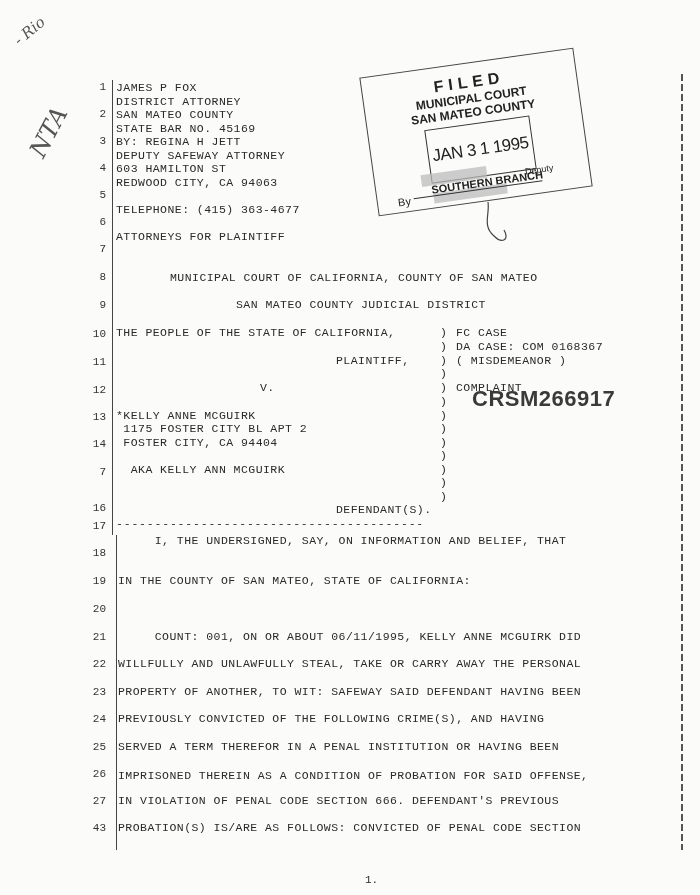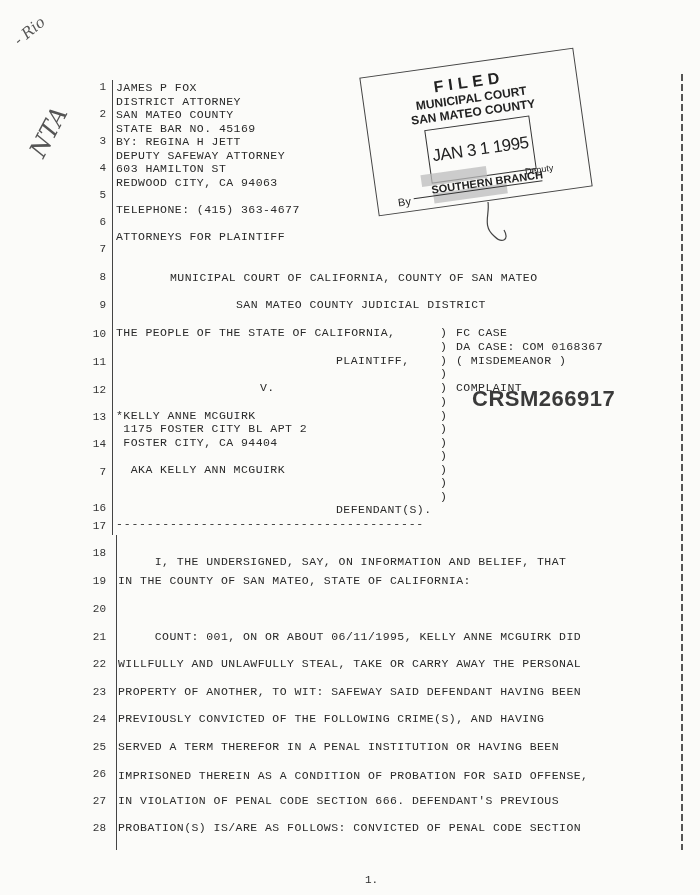--- a/index.html
+++ b/index.html
@@ -67,21 +67,21 @@
   <span class="ln" style="top:547px">18</span>
   <span class="ln" style="top:575px">19</span>
   <span class="ln" style="top:603px">20</span>
   <span class="ln" style="top:631px">21</span>
   <span class="ln" style="top:658px">22</span>
   <span class="ln" style="top:686px">23</span>
   <span class="ln" style="top:713px">24</span>
   <span class="ln" style="top:741px">25</span>
   <span class="ln" style="top:768px">26</span>
   <span class="ln" style="top:795px">27</span>
-  <span class="ln" style="top:822px">28</span>
+  <span class="ln" style="top:822px">43</span>
 </div>
 
 <div>
   <span class="txt" style="left:116px;top:81px">JAMES P FOX</span>
   <span class="txt" style="left:116px;top:95px">DISTRICT ATTORNEY</span>
   <span class="txt" style="left:116px;top:108px">SAN MATEO COUNTY</span>
   <span class="txt" style="left:116px;top:122px">STATE BAR NO. 45169</span>
   <span class="txt" style="left:116px;top:135px">BY: REGINA H JETT</span>
   <span class="txt" style="left:116px;top:149px">DEPUTY SAFEWAY ATTORNEY</span>
   <span class="txt" style="left:116px;top:162px">603 HAMILTON ST</span>
@@ -141,21 +141,21 @@
 
 <div>
   <span class="txt" style="left:456px;top:326px">FC CASE</span>
   <span class="txt" style="left:456px;top:340px">DA CASE: COM 0168367</span>
   <span class="txt" style="left:456px;top:354px">( MISDEMEANOR )</span>
   <span class="txt" style="left:456px;top:381px">COMPLAINT</span>
   <span class="bignum" style="left:472px;top:386px">CRSM266917</span>
 </div>
 
 <div>
-  <span class="txt" style="left:118px;top:555px">     I, THE UNDERSIGNED, SAY, ON INFORMATION AND BELIEF, THAT</span>
+  <span class="txt" style="left:118px;top:534px">     I, THE UNDERSIGNED, SAY, ON INFORMATION AND BELIEF, THAT</span>
   <span class="txt" style="left:118px;top:574px">IN THE COUNTY OF SAN MATEO, STATE OF CALIFORNIA:</span>
   <span class="txt" style="left:118px;top:630px">     COUNT: 001, ON OR ABOUT 06/11/1995, KELLY ANNE MCGUIRK DID</span>
   <span class="txt" style="left:118px;top:657px">WILLFULLY AND UNLAWFULLY STEAL, TAKE OR CARRY AWAY THE PERSONAL</span>
   <span class="txt" style="left:118px;top:685px">PROPERTY OF ANOTHER, TO WIT: SAFEWAY SAID DEFENDANT HAVING BEEN</span>
   <span class="txt" style="left:118px;top:712px">PREVIOUSLY CONVICTED OF THE FOLLOWING CRIME(S), AND HAVING</span>
   <span class="txt" style="left:118px;top:740px">SERVED A TERM THEREFOR IN A PENAL INSTITUTION OR HAVING BEEN</span>
   <span class="txt" style="left:118px;top:769px">IMPRISONED THEREIN AS A CONDITION OF PROBATION FOR SAID OFFENSE,</span>
   <span class="txt" style="left:118px;top:794px">IN VIOLATION OF PENAL CODE SECTION 666. DEFENDANT'S PREVIOUS</span>
   <span class="txt" style="left:118px;top:821px">PROBATION(S) IS/ARE AS FOLLOWS: CONVICTED OF PENAL CODE SECTION</span>
 </div>

